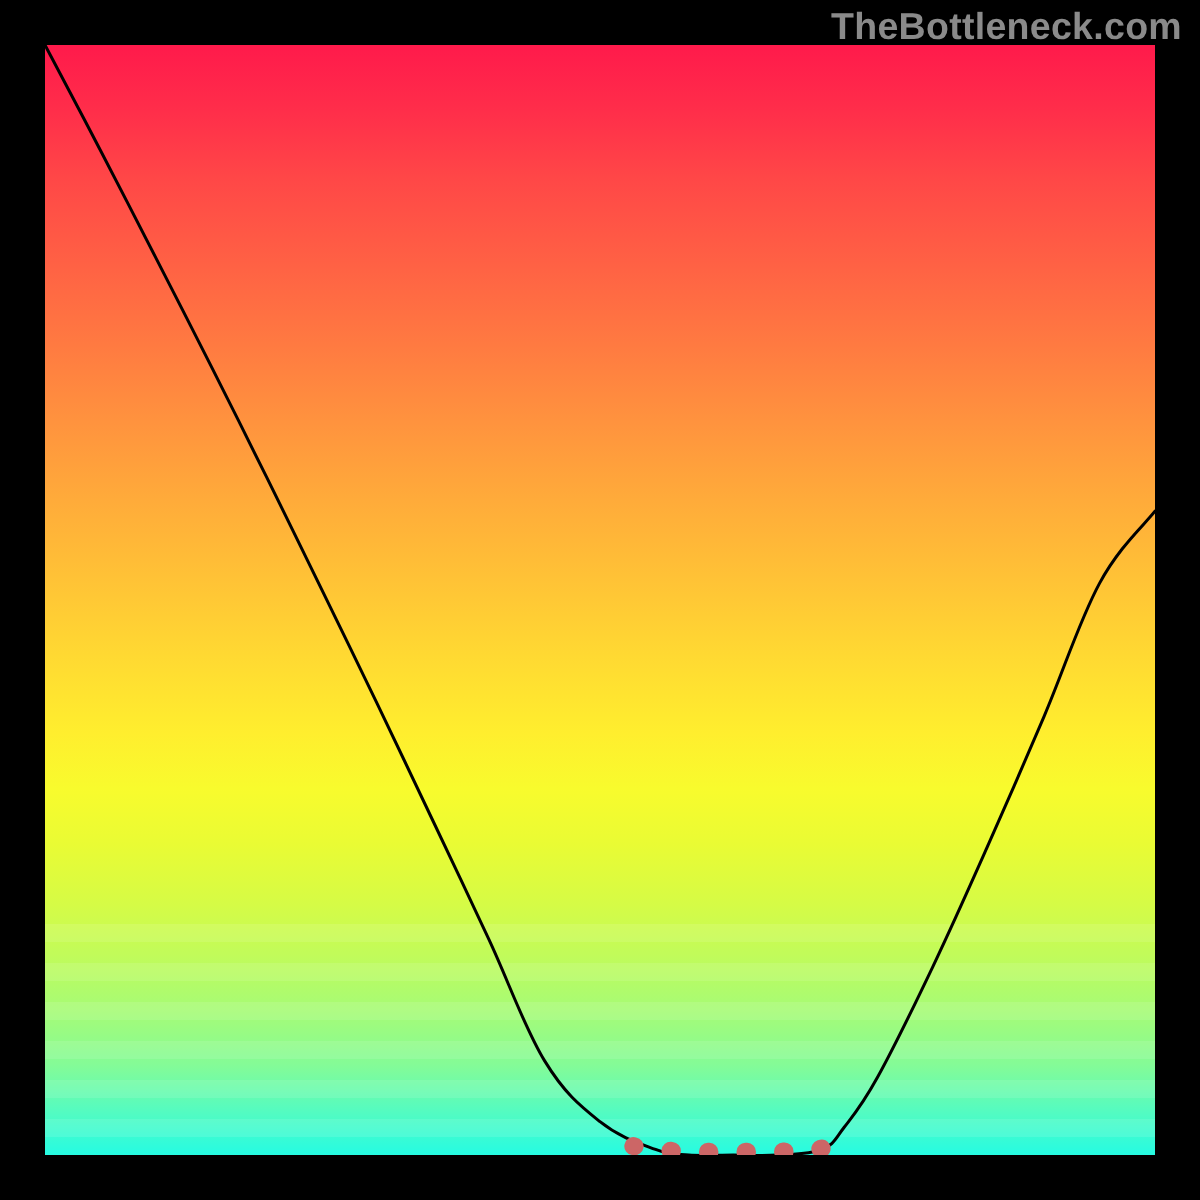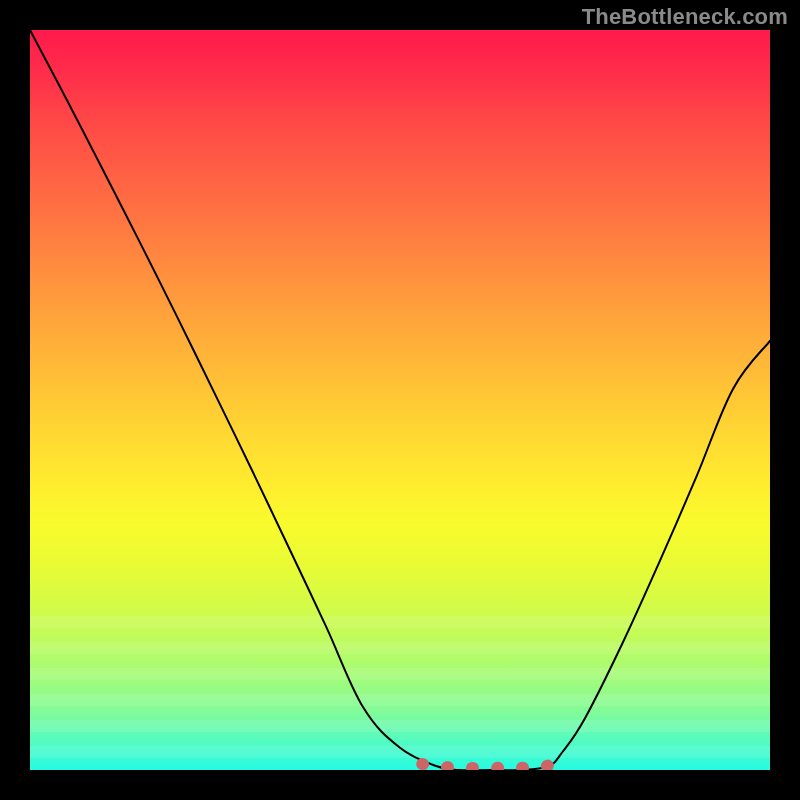--- a/index.html
+++ b/index.html
@@ -8,21 +8,21 @@
     position: relative;
     width: 800px;
     height: 800px;
     background: #000;
   }
   .attribution {
     position: absolute;
     top: 4px;
     right: 12px;
     font-family: Arial, Helvetica, sans-serif;
-    font-size: 22px;
+    font-size: 25px;
     font-weight: 600;
     color: #8a8a8a;
     letter-spacing: 0.2px;
   }
   .plot-area {
     position: absolute;
     left: 30px;
     top: 30px;
     width: 740px;
     height: 740px;

